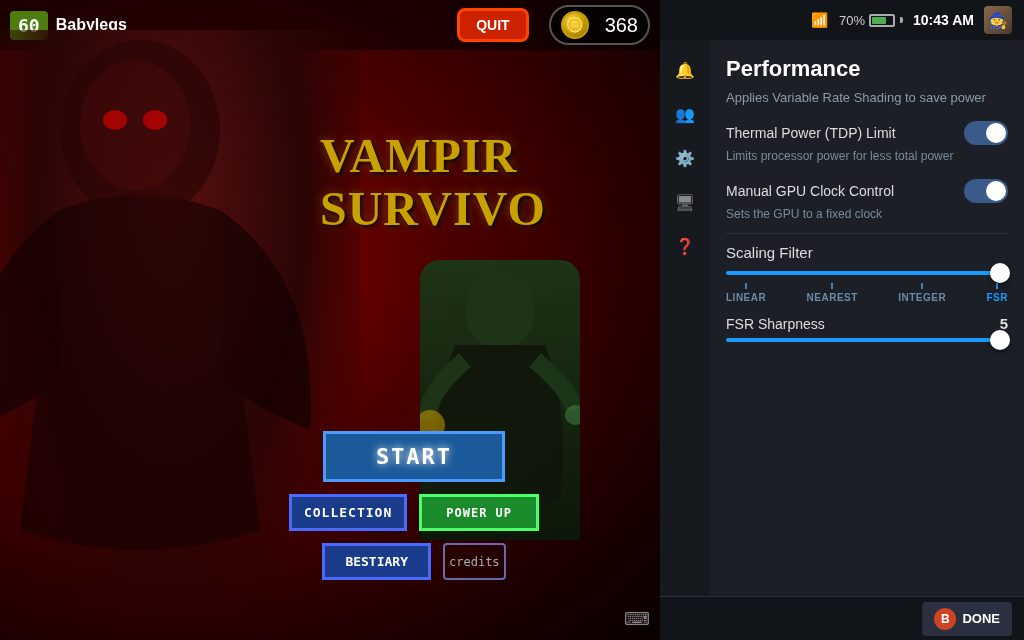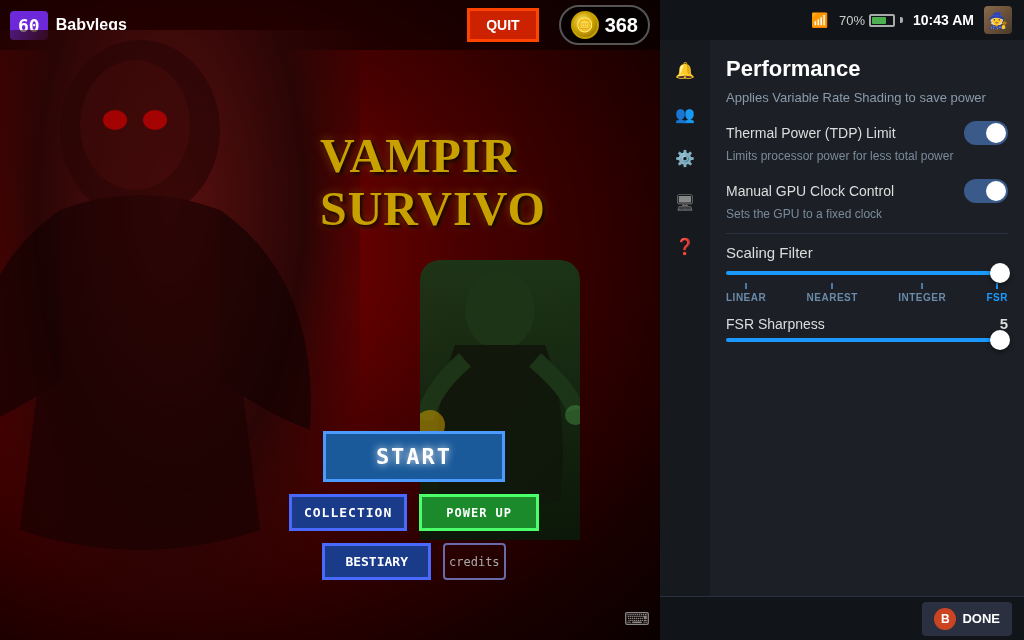--- a/index.html
+++ b/index.html
@@ -48,21 +48,21 @@
     #hud-top {
       position: absolute;
       top: 0; left: 0; right: 0;
       height: 50px;
       display: flex;
       align-items: center;
       padding: 8px 10px;
       background: rgba(0,0,0,0.5);
     }
     #level-badge {
-      background: #6d28d9;
+      background: #4d7c0f;
       color: #fff;
       font-size: 18px;
       font-weight: bold;
       padding: 4px 8px;
       border-radius: 4px;
       margin-right: 8px;
       font-family: monospace;
     }
     #player-name {
       color: #fff;
@@ -70,21 +70,21 @@
       font-weight: bold;
       flex: 1;
     }
     #quit-btn {
       background: #cc2200;
       border: 3px solid #ff4400;
       color: #fff;
       font-weight: bold;
       font-size: 14px;
       padding: 6px 16px;
-      border-radius: 0;
+      border-radius: 8px;
       cursor: pointer;
       margin-right: 20px;
     }
     #coin-area {
       display: flex;
       align-items: center;
       gap: 6px;
       background: rgba(0,0,0,0.6);
       padding: 4px 10px;
       border-radius: 20px;
@@ -97,21 +97,22 @@
       border-radius: 50%;
       border: 2px solid #c8a000;
       display: flex;
       align-items: center;
       justify-content: center;
       font-size: 14px;
     }
     #coin-count {
       color: #fff;
       font-size: 20px;
-      font-weight: bold;
+      font-weight: normal;
+      margin-left: 10px;
     }
     
     #archer-figure {
       position: absolute;
       bottom: 100px;
       right: 80px;
       width: 160px;
       height: 280px;
       background: linear-gradient(180deg, #1a3a1a 0%, #0a1a0a 100%);
       border-radius: 20px 20px 0 0;

